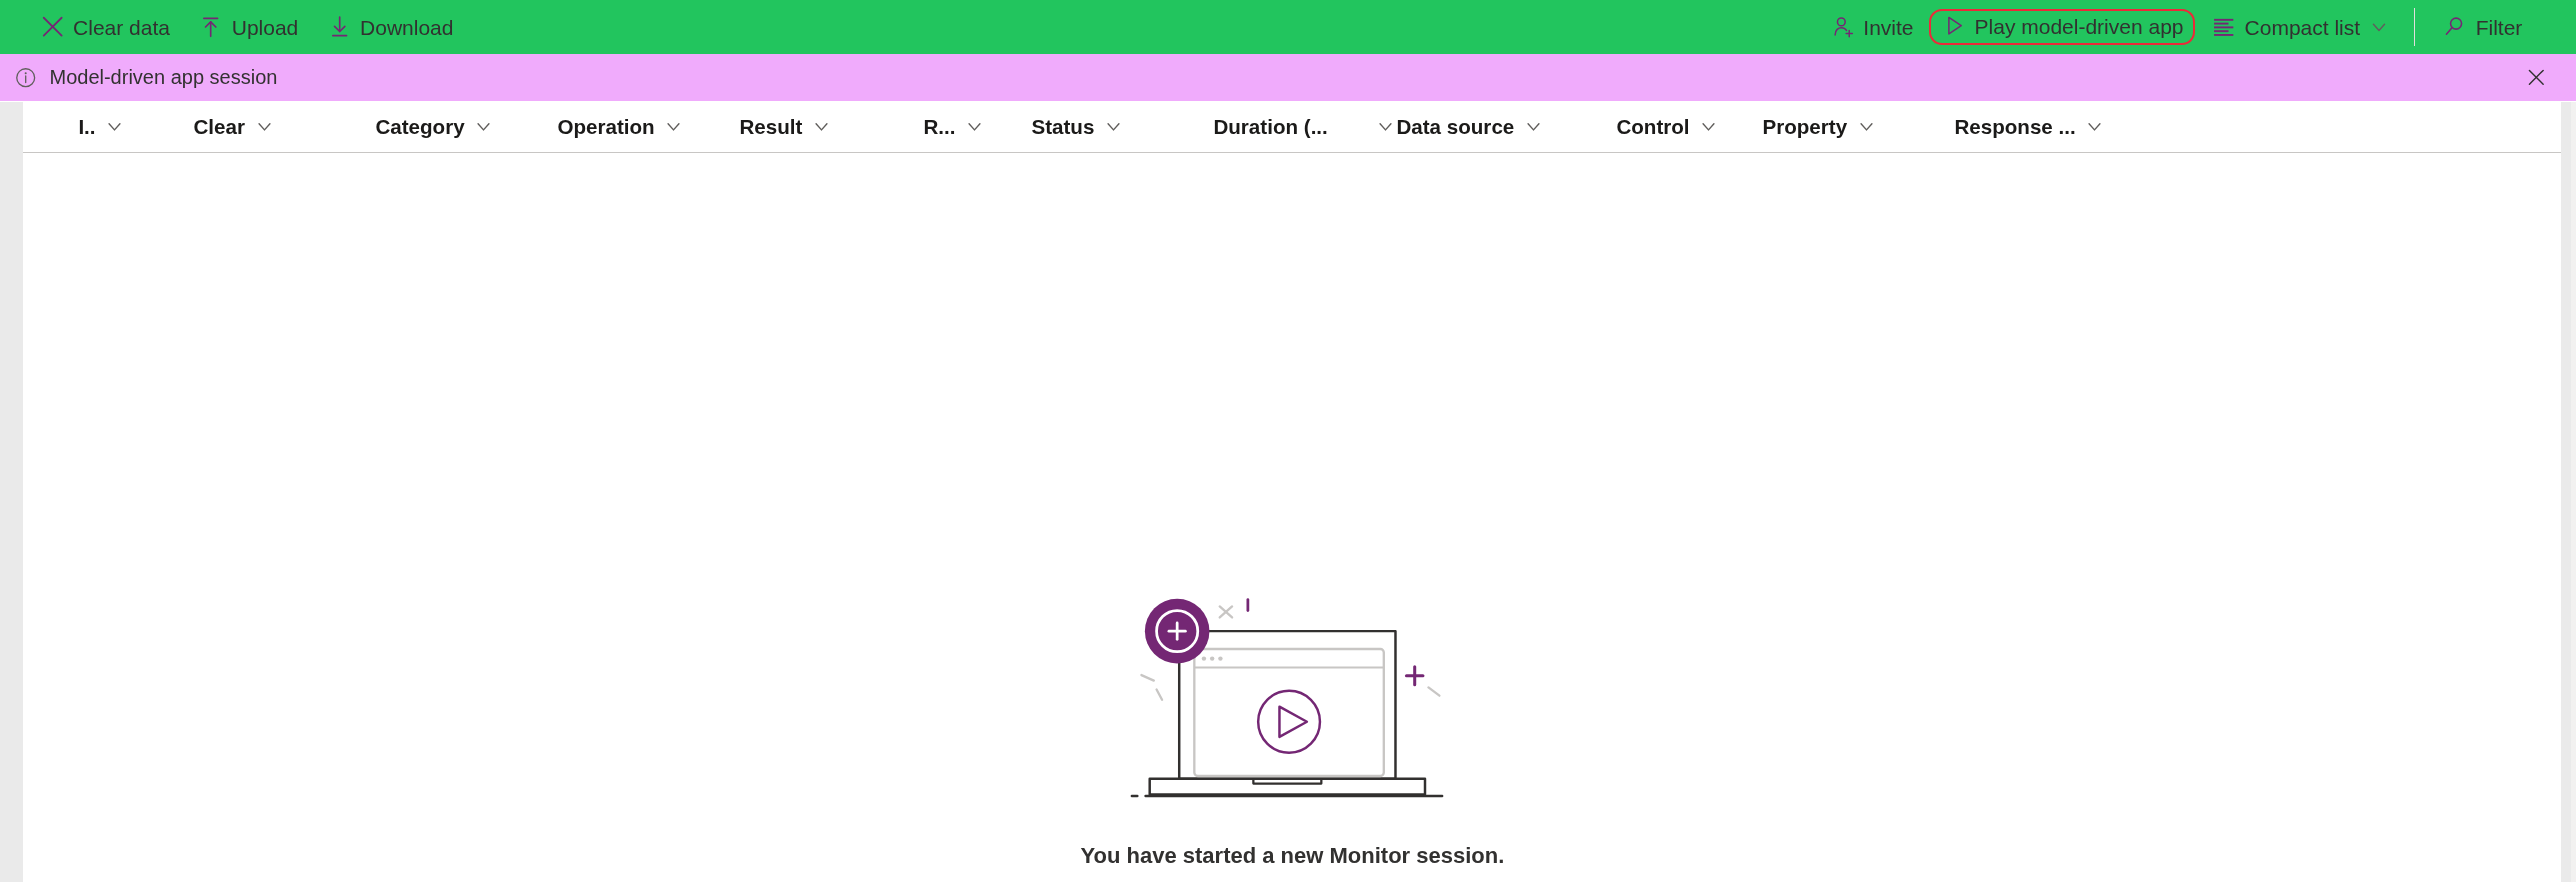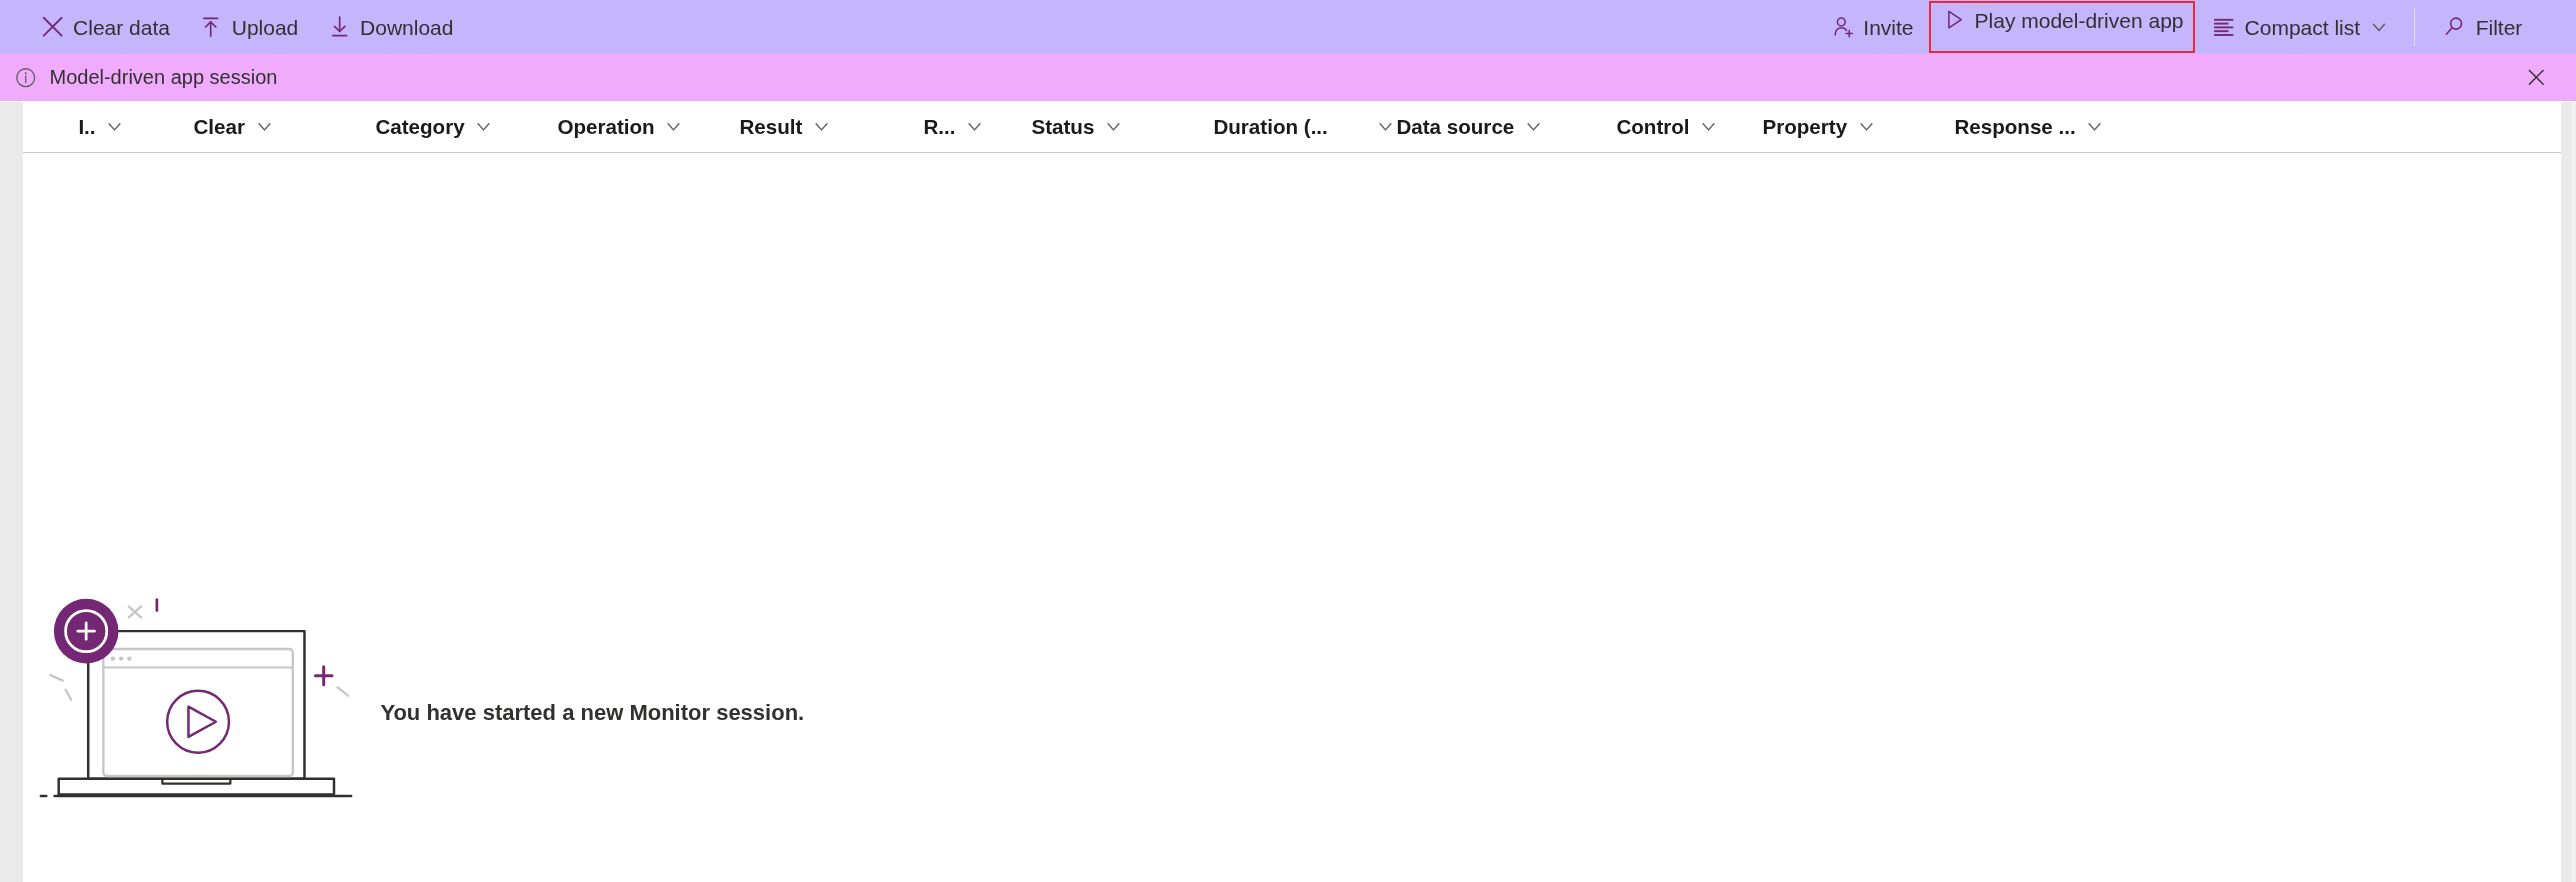--- a/index.html
+++ b/index.html
@@ -16,21 +16,21 @@
     overflow: hidden;
     position: relative;
   }
 
   
   .commandbar {
     position: absolute;
     left: 0; top: 0;
     width: 2576px;
     height: 54px;
-    background: #c4b5fd;
+    background: #22c55e;
     display: flex;
     align-items: center;
     box-sizing: border-box;
   }
   .cmd-left {
     display: flex;
     align-items: center;
     margin-left: 25px;
     gap: 0px;
   }
@@ -73,27 +73,27 @@
   }
   .cmd-divider {
     width: 1.4px;
     height: 38px;
     background: #e1dfdd;
     margin: 0 12.4px;
     flex: 0 0 auto;
   }
   .highlight-box {
     border: 2.7px solid #ed2939;
-    border-radius: 0;
+    border-radius: 13px;
     padding: 0;
     margin: 0 1.4px;
     box-sizing: border-box;
-    height: 52px;
-    display: flex;
-    align-items: flex-start;
+    height: 36px;
+    display: flex;
+    align-items: flex-end;
   }
   .highlight-box .cmd-btn { height: 34px; padding: 0 9.6px; }
 
   
   .session-bar {
     position: absolute;
     left: 0; top: 54px;
     width: 2576px;
     height: 47px;
     background: #f0abfc;
@@ -186,21 +186,21 @@
     align-items: center;
   }
 
   
   .empty-state {
     position: absolute;
     left: 0;
     top: 481px;
     width: 2538px;
     display: flex;
-    flex-direction: row;
+    flex-direction: column;
     align-items: center;
   }
   .empty-illustration {
     width: 357px;
     height: 237px;
   }
   .empty-title {
     margin-top: 23.4px;
     font-size: 22px;
     line-height: 26px;

